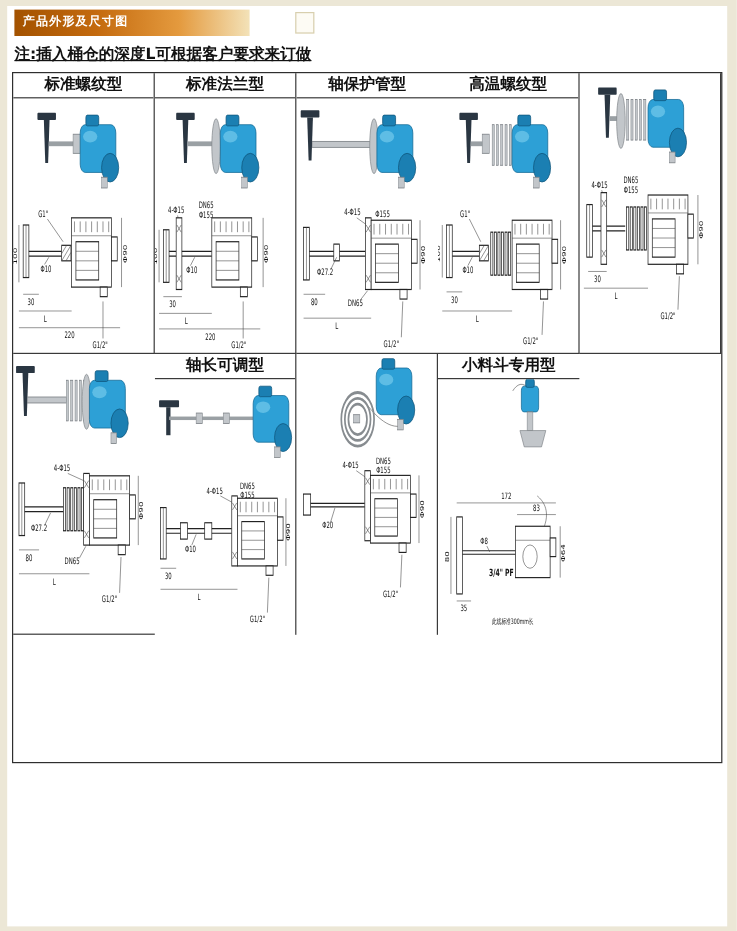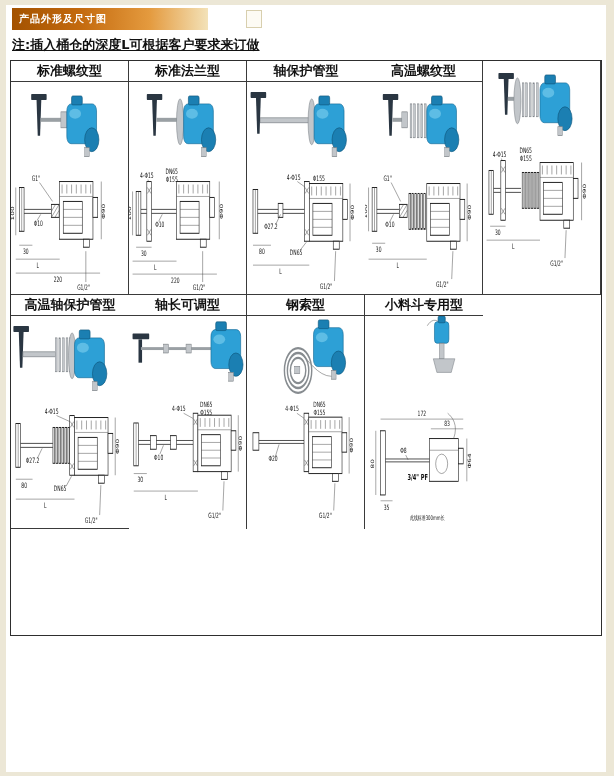--- a/index.html
+++ b/index.html
@@ -277,21 +277,20 @@
       <line class="tn" x1="6" y1="180" x2="96" y2="180"></line>
       <text class="dim" x="51" y="189">L</text>
       <line class="tn" x1="166" y1="102" x2="166" y2="160"></line>
       <text class="dim" x="173" y="131" transform="rotate(-90 173 131)">Φ90</text>
       <text class="dim" x="124" y="206">G1/2"</text>
       <line class="tn" x1="138" y1="198" x2="140" y2="170"></line>
     </svg>
   </div>
 
   <div class="cell">
-    <div class="cell-title">高温轴保护管型</div>
     <svg class="cell-svg" viewBox="0 0 197 213" preserveAspectRatio="none">
       <use href="#d-photo-paddle" x="4" y="10"></use>
       <rect class="gray" x="20" y="36" width="54" height="5"></rect>
       <use href="#d-photo-fins" x="74" y="22"></use>
       <use href="#d-photo-flange" x="102" y="40"></use>
       <use href="#d-photo-body" x="106" y="22"></use>
       <text class="dim" x="68" y="98">4-Φ15</text>
       <line class="tn" x1="76" y1="100" x2="98" y2="106"></line>
       <use href="#d-paddle" x="8" y="108"></use>
       <line class="ln" x1="16" y1="128" x2="70" y2="128"></line>
@@ -341,21 +340,20 @@
       <line class="tn" x1="8" y1="180" x2="116" y2="180"></line>
       <text class="dim" x="62" y="189">L</text>
       <line class="tn" x1="184" y1="102" x2="184" y2="160"></line>
       <text class="dim" x="190" y="131" transform="rotate(-90 190 131)">Φ90</text>
       <text class="dim" x="144" y="208">G1/2"</text>
       <line class="tn" x1="158" y1="200" x2="160" y2="170"></line>
     </svg>
   </div>
 
   <div class="cell">
-    <div class="cell-title">钢索型</div>
     <svg class="cell-svg" viewBox="0 0 197 219" preserveAspectRatio="none">
       <use href="#d-photo-body" x="112" y="12"></use>
       <path class="tn" d="M142,62 C120,62 100,44 92,38" stroke-width="1.6"></path>
       <use href="#d-coil" x="86" y="56"></use>
       <rect class="gray" x="80" y="52" width="9" height="7"></rect>
       <text class="dim" x="76" y="98">4-Φ15</text>
       <line class="tn" x1="84" y1="100" x2="98" y2="106"></line>
       <text class="dim" x="122" y="94">DN65</text>
       <text class="dim" x="122" y="102">Φ155</text>
       <rect class="fw" x="10" y="120" width="10" height="18"></rect>

